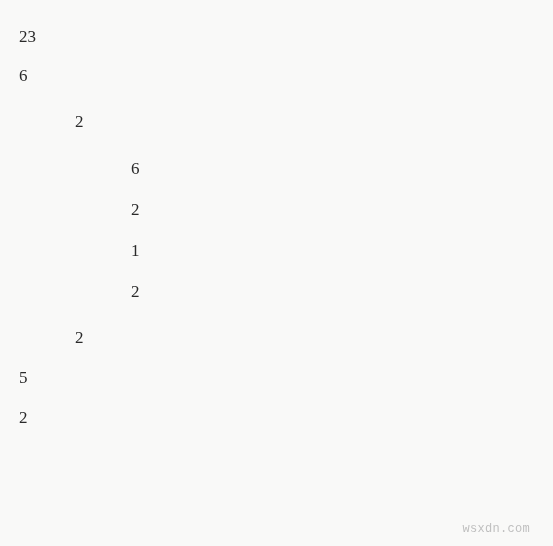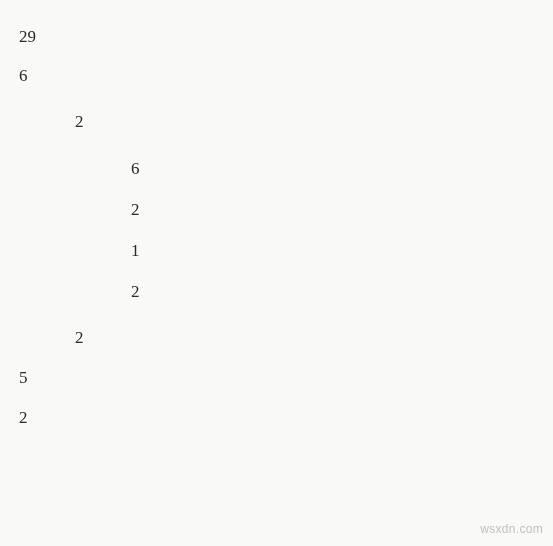--- a/index.html
+++ b/index.html
@@ -13,31 +13,31 @@
       color: #2a2a2a;
       position: relative;
     }
     .item {
       position: absolute;
       line-height: 1;
     }
     .watermark {
       position: absolute;
       bottom: 10px;
-      right: 10px;
-      font-family: Liberation Sans, sans-serif;
+      right: 23px;
+      font-family: Liberation Mono, monospace;
       font-size: 12px;
       color: #bfbfbf;
       letter-spacing: 0.3px;
     }
   </style>
 </head>
 <body>
 
-<div class="item" style="top:28px;left:19px;">29</div>
+<div class="item" style="top:28px;left:19px;">23</div>
 <div class="item" style="top:67px;left:19px;">6</div>
 <div class="item" style="top:113px;left:75px;">2</div>
 <div class="item" style="top:160px;left:131px;">6</div>
 <div class="item" style="top:201px;left:131px;">2</div>
 <div class="item" style="top:242px;left:131px;">1</div>
 <div class="item" style="top:283px;left:131px;">2</div>
 <div class="item" style="top:329px;left:75px;">2</div>
 <div class="item" style="top:369px;left:19px;">5</div>
 <div class="item" style="top:409px;left:19px;">2</div>
 

